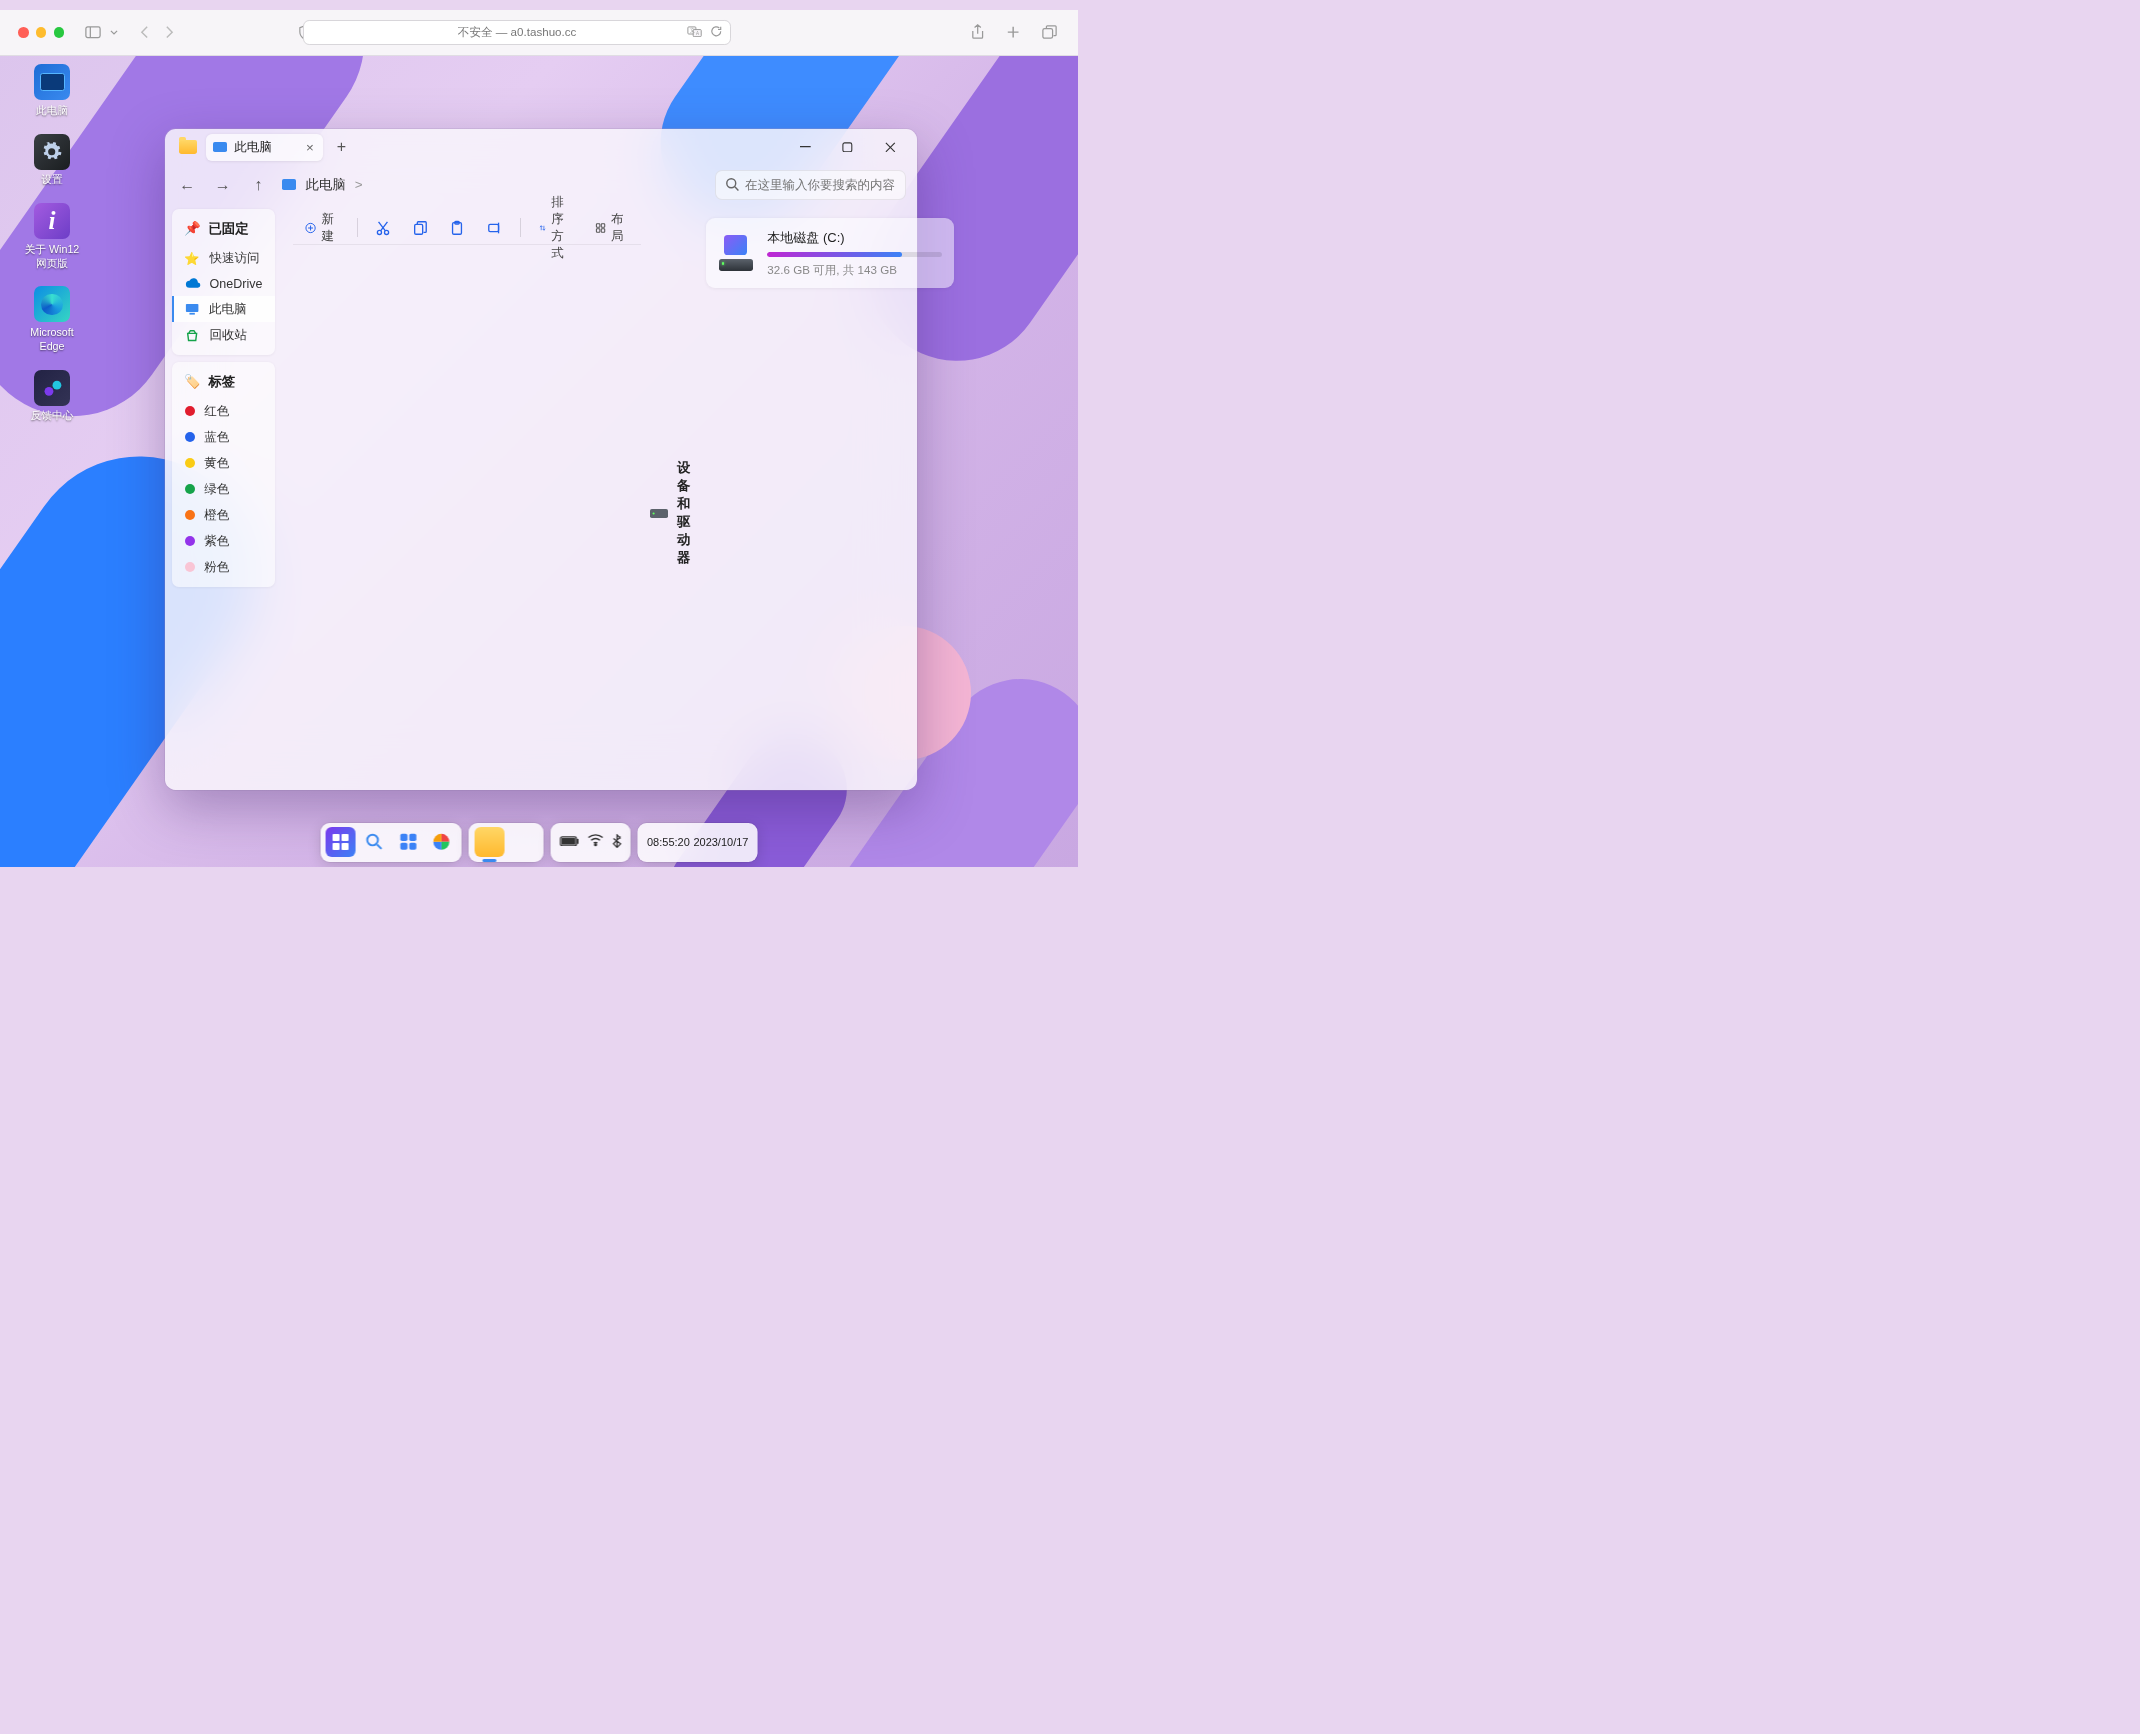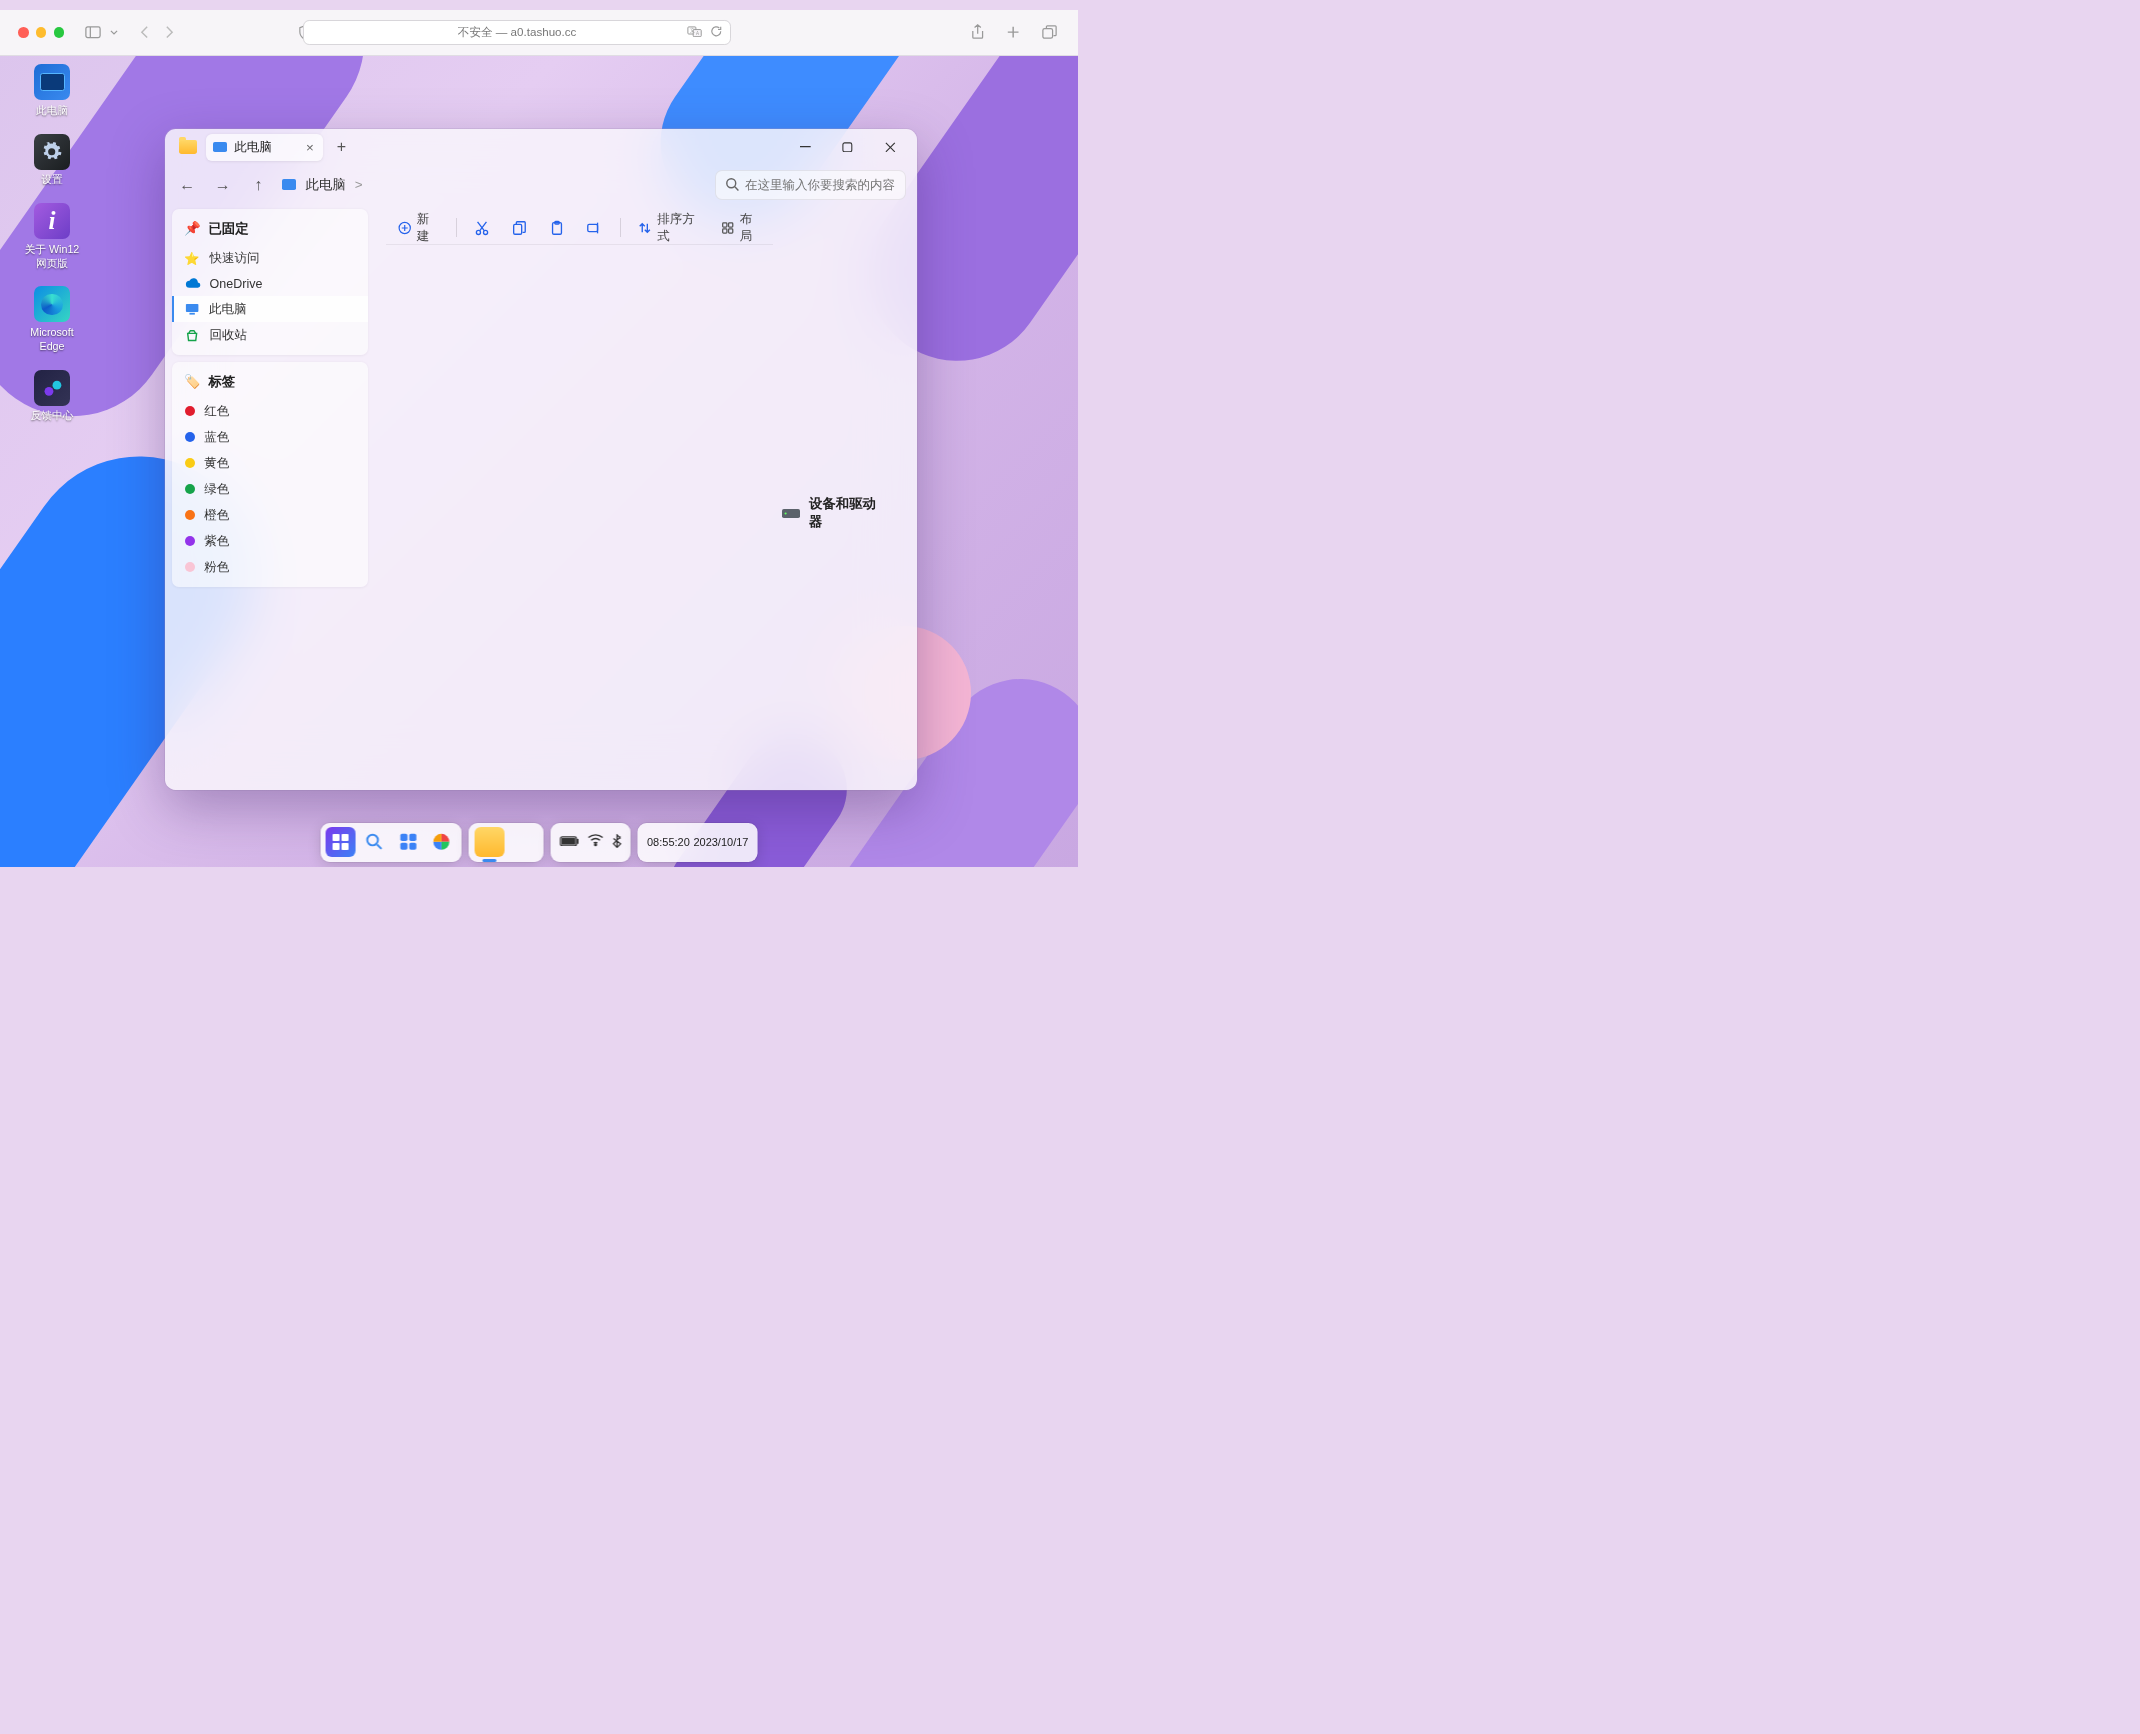--- a/index.html
+++ b/index.html
@@ -407,20 +407,33 @@
         </div>
       </div>
       <div class="section-head">
         <span><svg width="18" height="9" viewBox="0 0 20 10">
               <rect width="20" height="10" rx="2" fill="#5b626b"></rect>
               <circle cx="4" cy="5" r="1.2" fill="#5fff5f"></circle>
             </svg></span>
         <span>设备和驱动器</span>
       </div>
       <div class="drives" id="drives-container">
+          <div class="drive">
+            <div class="dic">
+              <div class="app-tile"></div>
+              <div class="hdd"></div>
+            </div>
+    <div class="drive-info">
+      <div class="drive-name">本地磁盘 (C:)</div>
+      <div class="progress">
+                <div class="fill" style="width:77%;background:linear-gradient(90deg,#c026d3,#3b82f6)"></div>
+              </div>
+      <div class="drive-stats">32.6 GB 可用, 共 143 GB</div>
+    </div>
+          </div>
         </div>
     </div>
   </div>
 </div>
 
 <div class="taskbar">
   <div class="tb-seg">
     <div class="tb-ic tb-start">
         <span>
           <i></i>

